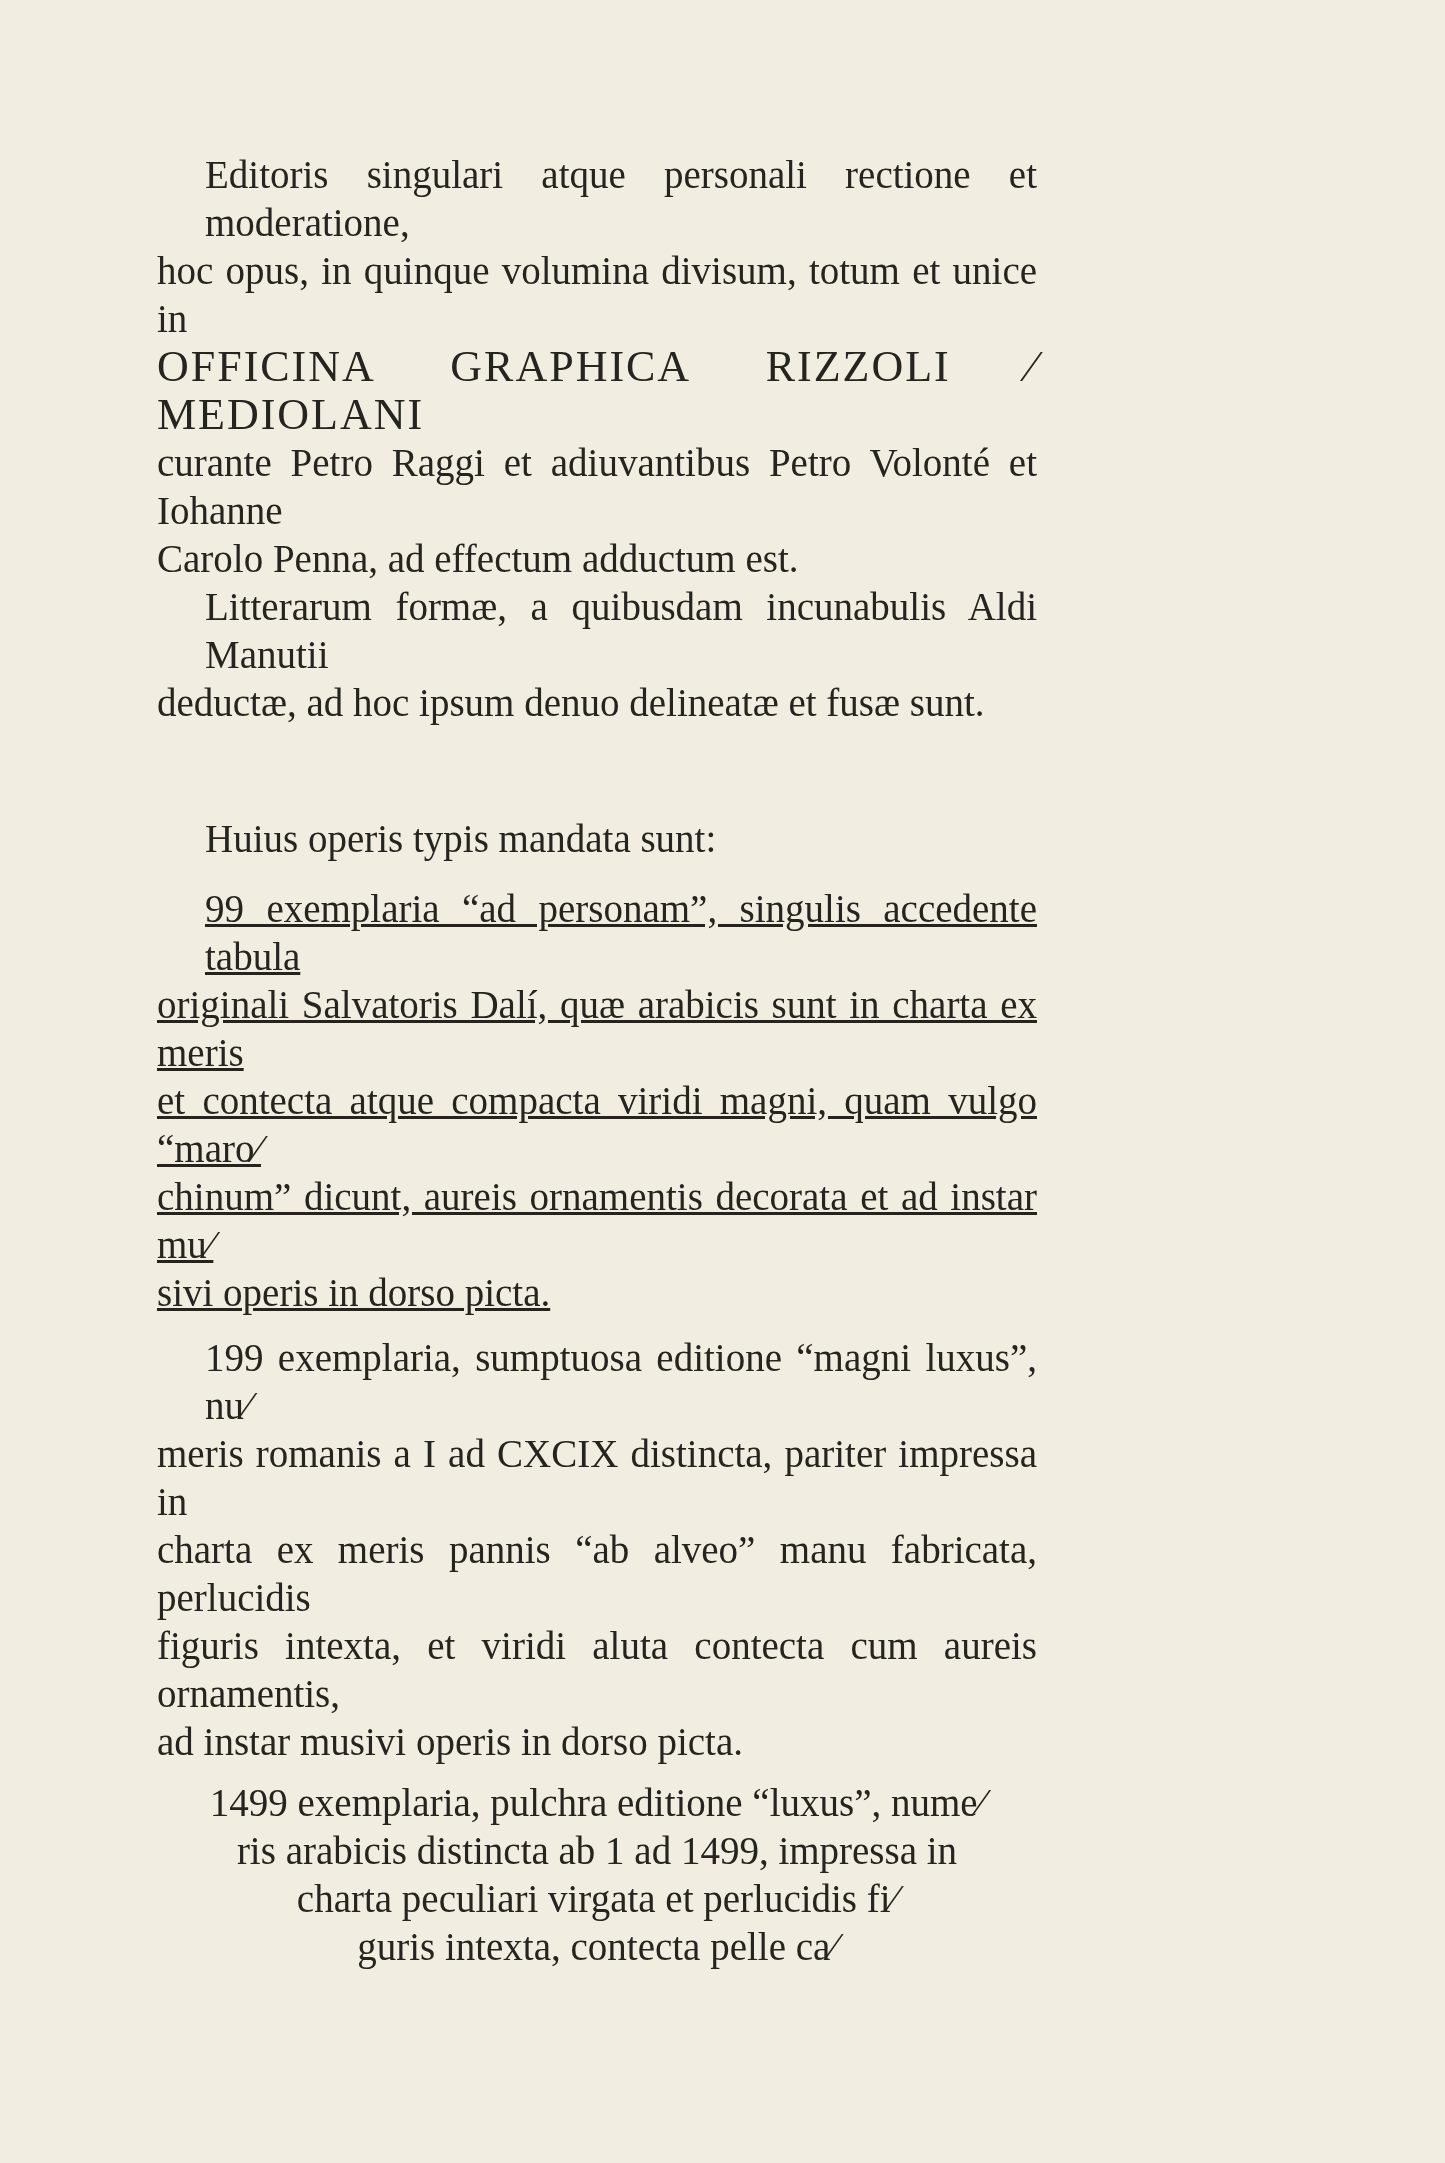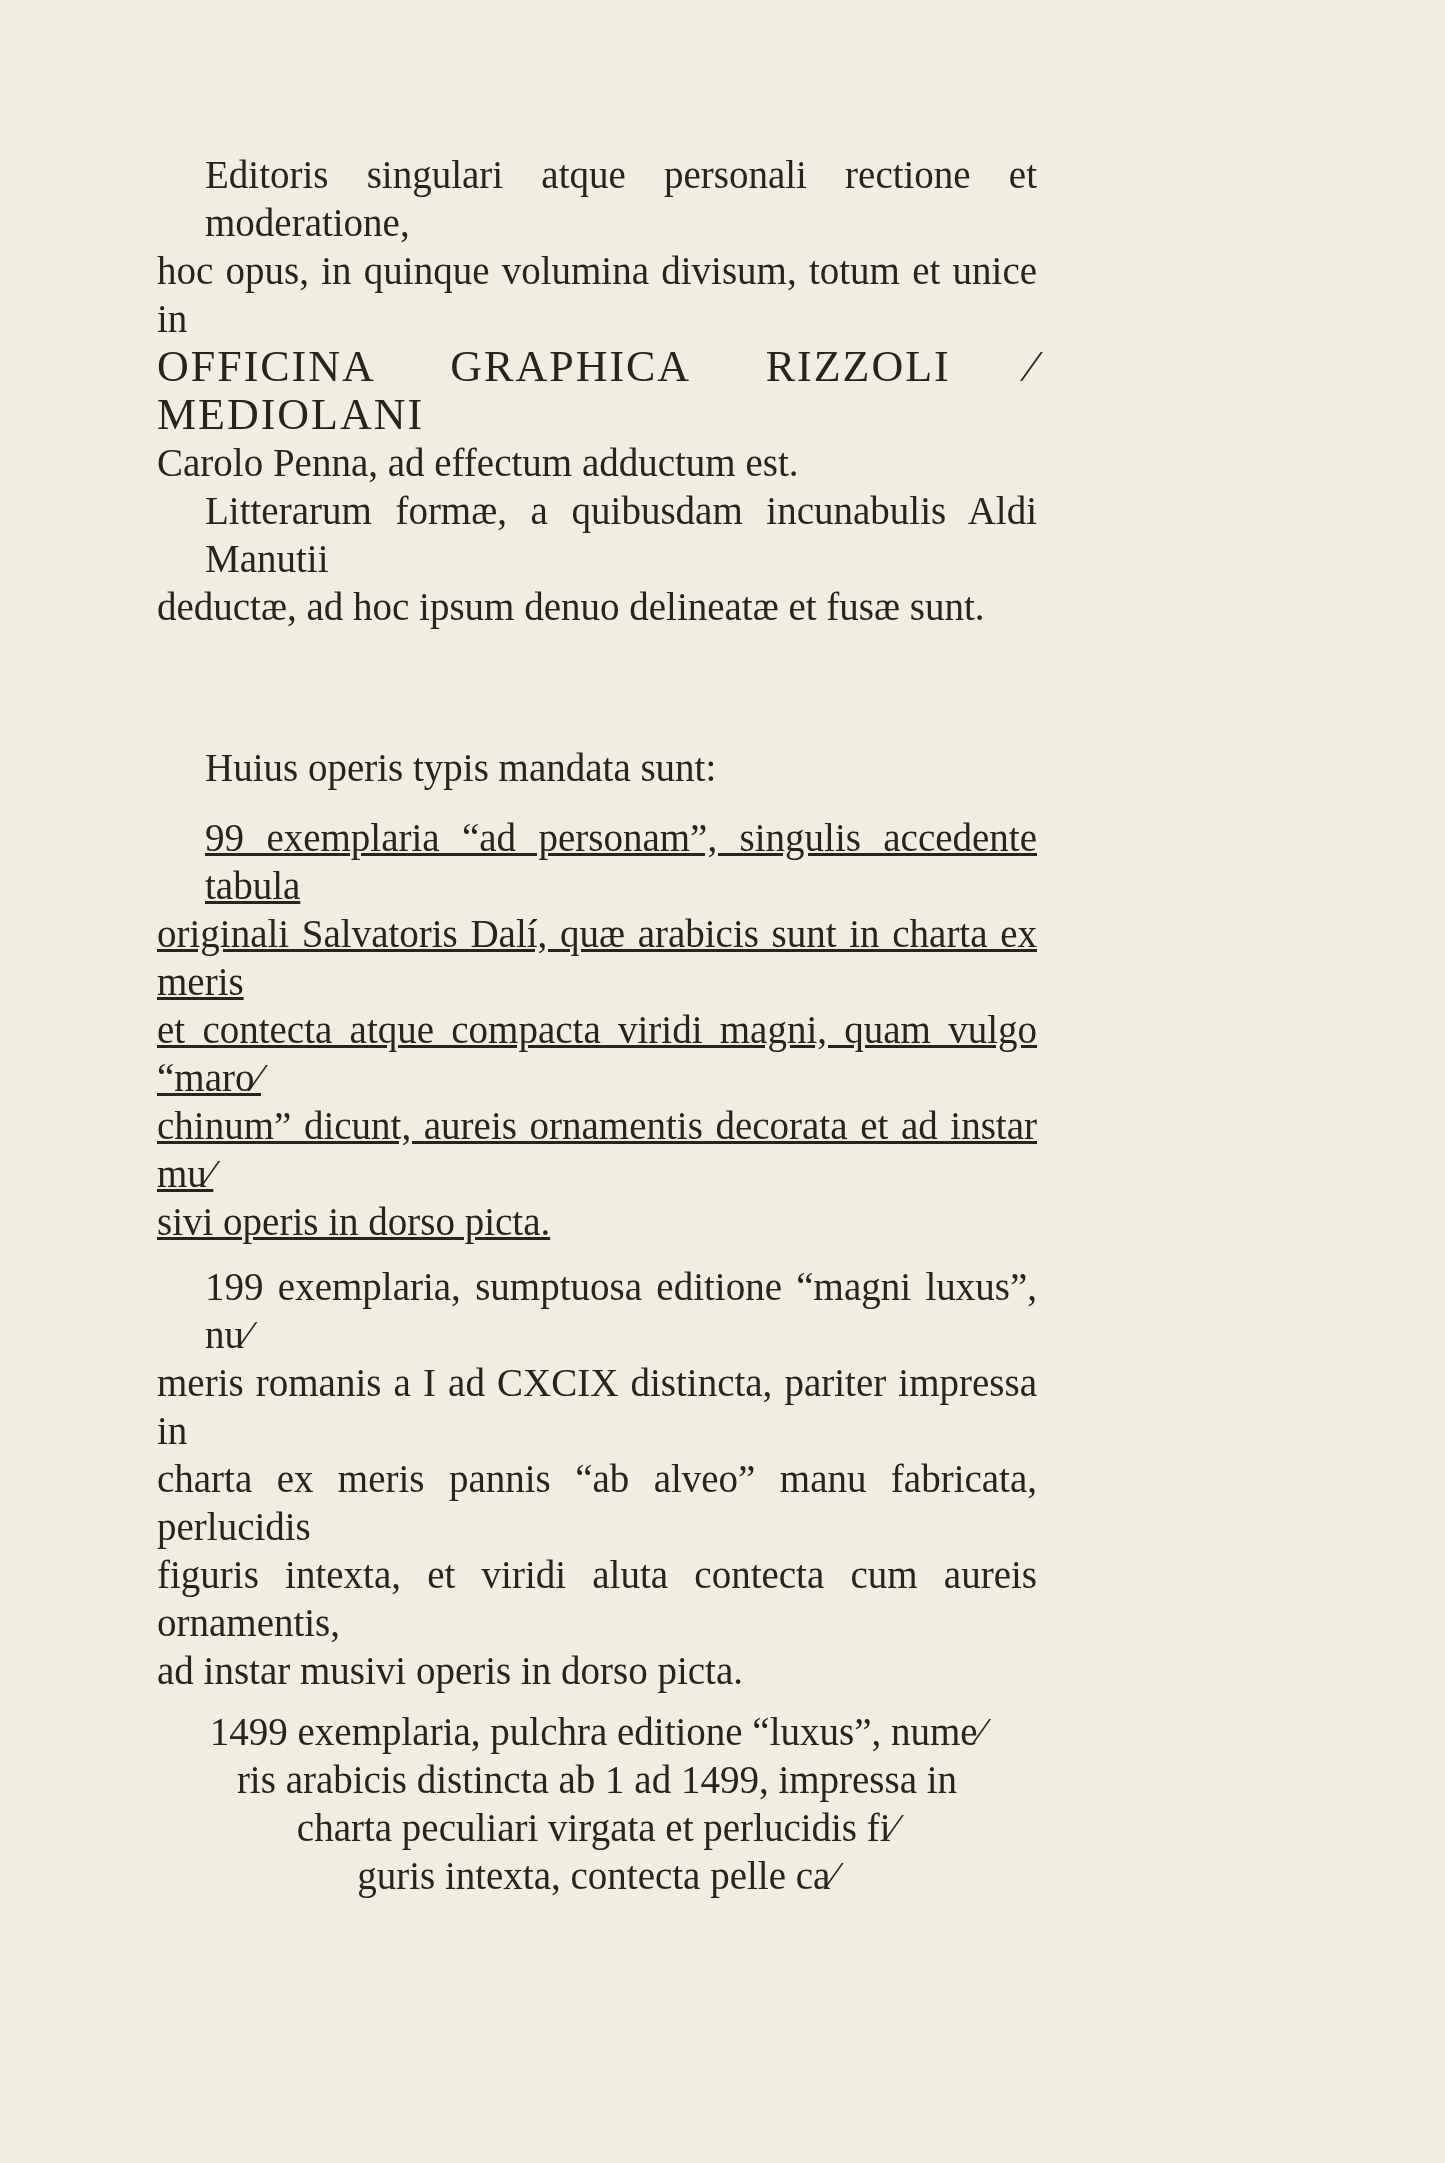--- a/index.html
+++ b/index.html
@@ -47,35 +47,36 @@
     font-size: 44px;
     letter-spacing: 0.045em;
   }
   
   .cline {
     text-align: right;
     text-align-last: center;
   }
 
   
-  .gap-heading { margin-top: 113px; }
+  .gap-heading { margin-top: 88px; }
   .gap-p3 { margin-top: 22px; text-decoration: underline; }
   .gap-p4 { margin-top: 17px; }
   .gap-p5 { margin-top: 13px; }
 </style>
 </head>
 <body>
 
 <div class="page">
   <div class="text-block">
 
     <div class="para">
       <div class="jline indent">Editoris singulari atque personali rectione et moderatione,</div>
       <div class="jline">hoc opus, in quinque volumina divisum, totum et unice in</div>
       <div class="jline capsline">OFFICINA GRAPHICA RIZZOLI ⁄ MEDIOLANI</div>
+      <div class="jline">curante Petro Raggi et adiuvantibus Petro Volonté et Iohanne</div>
       <div class="lastline">Carolo Penna, ad effectum adductum est.</div>
     </div>
 
     <div class="para">
       <div class="jline indent">Litterarum formæ, a quibusdam incunabulis Aldi Manutii</div>
       <div class="lastline">deductæ, ad hoc ipsum denuo delineatæ et fusæ sunt.</div>
     </div>
 
     <div class="lastline indent gap-heading">Huius operis typis mandata sunt:</div>
 

